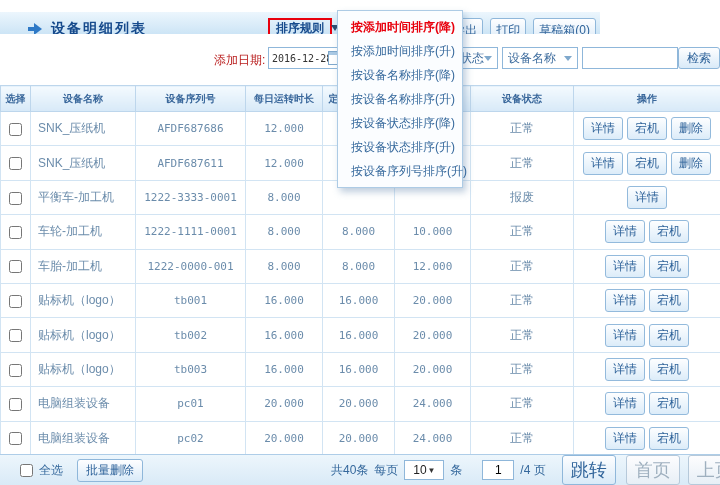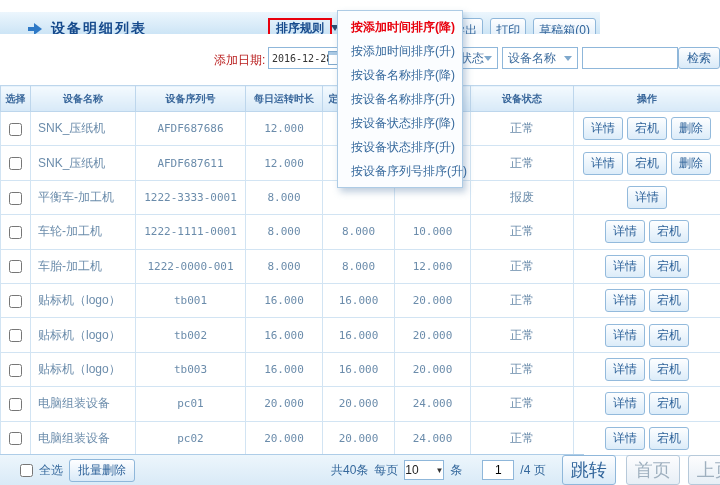--- a/index.html
+++ b/index.html
@@ -53,29 +53,29 @@
   .mini-btn{background:linear-gradient(#fdfeff,#dcecf9);border:1px solid #93badc;border-radius:3px;
           color:#2f639a;padding:2px 7px;font-size:12px;cursor:pointer;font-family:inherit;margin:0 2px;white-space:nowrap;}
 
   
   .sort-menu{position:absolute;left:337px;top:10px;width:124px;background:#fbfdff;
           border:1px solid #adcbe5;box-shadow:3px 4px 7px rgba(110,145,180,.45);z-index:20;padding:4px 0;}
   .sort-item{height:24px;line-height:24px;padding-left:13px;color:#35689c;font-size:12px;cursor:pointer;white-space:nowrap;}
   .sort-item.active{color:#e8000d;font-weight:bold;}
 
   
-  .footer{position:absolute;bottom:0;left:0;width:584px;height:30px;
+  .footer{position:absolute;bottom:0;left:0;width:720px;height:30px;
           background:linear-gradient(#edf6fc,#d9eaf7);border-top:1px solid #aecde8;}
   .footer-left{position:absolute;left:20px;top:0;height:30px;display:flex;align-items:center;gap:6px;color:#35689c;}
   .footer-right{position:absolute;left:331px;top:0;height:30px;display:flex;align-items:center;gap:6px;color:#35689c;white-space:nowrap;}
   .pg-btn{background:linear-gradient(#fefeff,#d9eaf8);border:1px solid #8fb7da;border-radius:3px;
           color:#2f639a;font-size:18px;padding:2px 8px;cursor:pointer;font-family:inherit;}
   .pg-btn.disabled{color:#9fb0bf;border-color:#b6c9da;background:linear-gradient(#fdfdfe,#e7eff6);cursor:default;}
   .mini-select{width:40px;height:20px;border:1px solid #8fb7da;background:#fff;display:flex;
-          align-items:center;justify-content:space-between;padding:0 0;box-sizing:border-box;color:#222;cursor:pointer;}
+          align-items:center;justify-content:space-between;padding:0 8px;box-sizing:border-box;color:#222;cursor:pointer;}
   .mini-select .tri{font-size:8px;color:#333;}
   .pg-input{width:30px;height:18px;border:1px solid #8fb7da;text-align:center;font-family:inherit;font-size:12px;padding:0;}
   input[type="checkbox"]{width:13px;height:13px;margin:0;vertical-align:middle;}
 </style>
 </head>
 <body>
 
 <div class="page">
 
   <div class="topbar">
@@ -245,21 +245,21 @@
       <div class="sort-item">按设备名称排序(升)</div>
       <div class="sort-item">按设备状态排序(降)</div>
       <div class="sort-item">按设备状态排序(升)</div>
       <div class="sort-item">按设备序列号排序(升)</div>
     </div>
 
   <div class="footer">
     <div class="footer-left">
       <input type="checkbox" style="">
       <span>全选</span>
-      <button class="btn" style="padding:2px 8px;">批量删除</button>
+      <button class="btn" style="margin-left:8px;padding:2px 8px;">批量删除</button>
     </div>
     <div class="footer-right">
       <span>共40条</span>
       <span>每页</span>
       <div class="mini-select">
         <span>10</span>
         <span class="tri">▼</span>
       </div>
       <span>条</span>
       <input class="pg-input" style="margin-left: 14px;" value="1">

